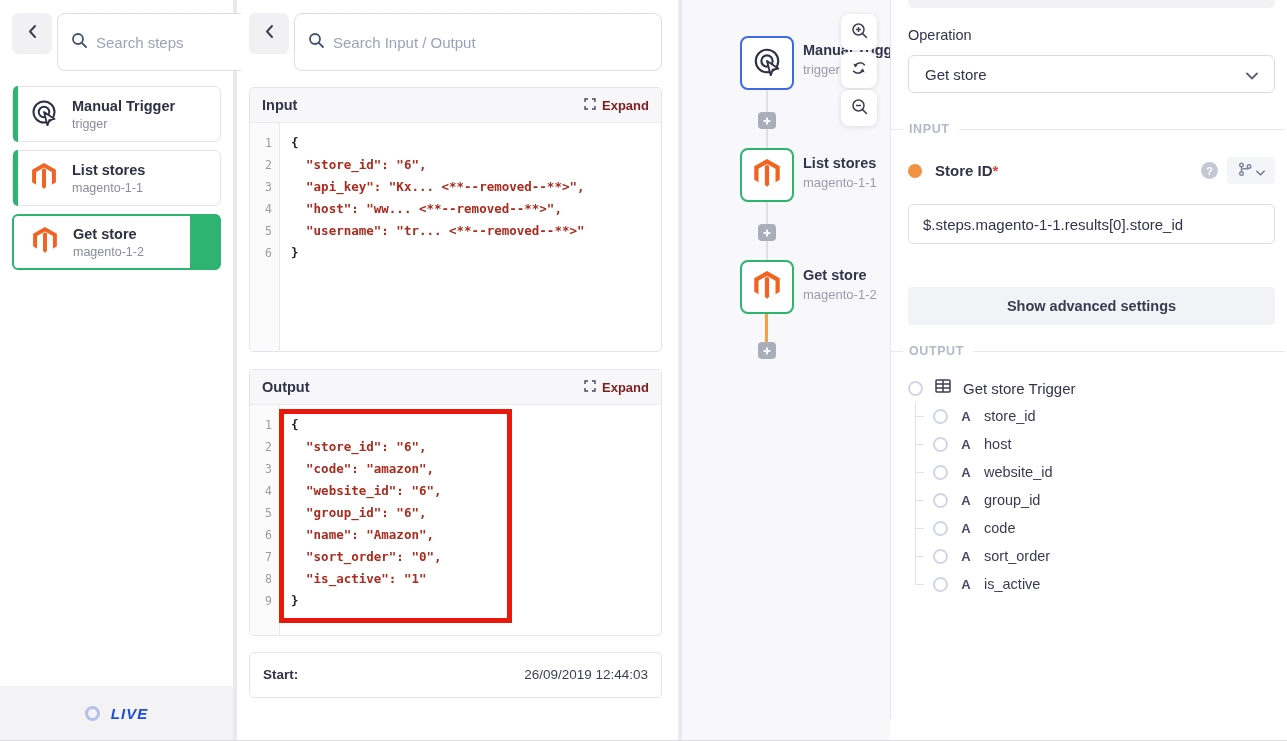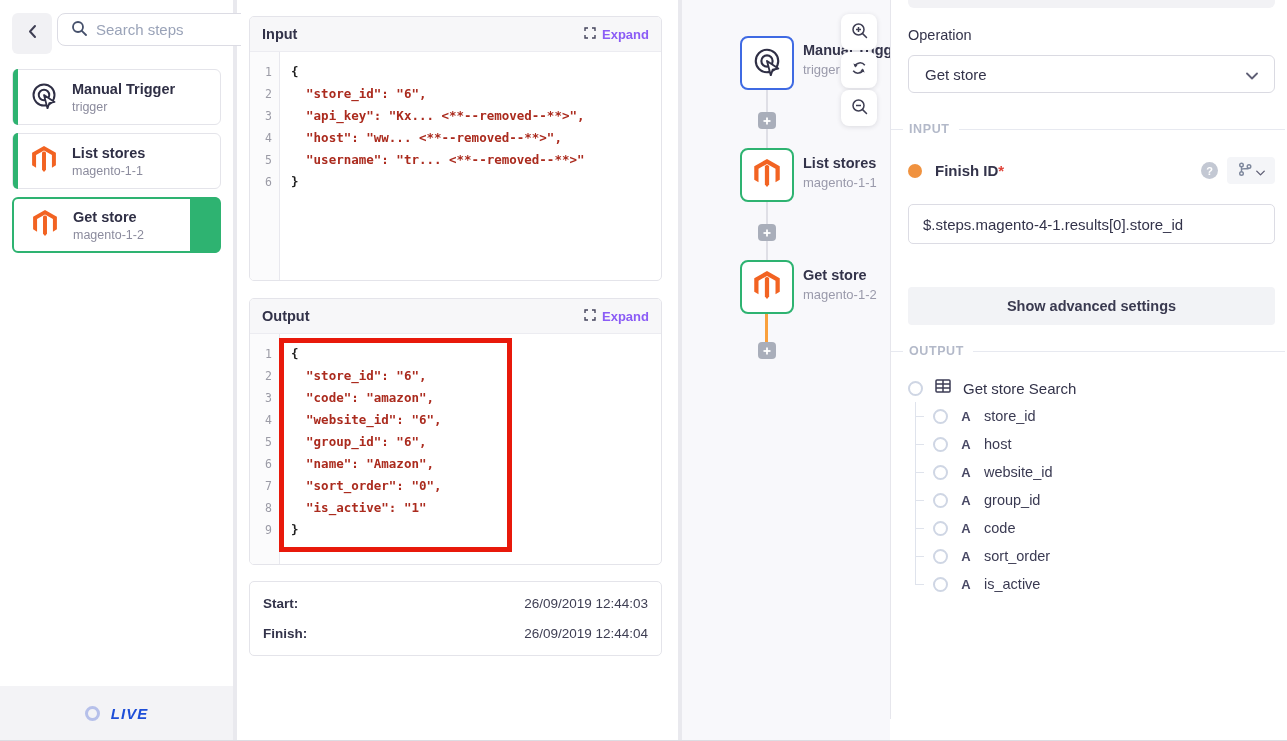--- a/index.html
+++ b/index.html
@@ -2,21 +2,21 @@
 <html><head>
 <meta charset="utf-8">
 <style>
   * { margin:0; padding:0; box-sizing:border-box; }
   html,body { background:#fff; }
   body { font-family:"Liberation Sans", sans-serif; color:#33334a; }
   .app { position:relative; width:1287px; height:741px; overflow:hidden; background:#fff; }
 
   
   .back-btn { width:40px; height:41px; background:#f1f1f4; border-radius:6px; display:flex; align-items:center; justify-content:center; cursor:pointer; flex:0 0 auto; }
-  .search-box { height:33px; border:1px solid #dcdce4; border-radius:8px; background:#fff; display:flex; align-items:center; padding:0 13px; gap:9px; flex:1; }
+  .search-box { height:58px; border:1px solid #dcdce4; border-radius:8px; background:#fff; display:flex; align-items:center; padding:0 13px; gap:9px; flex:1; }
   .search-box input { border:none; outline:none; flex:1; font-family:"Liberation Sans",sans-serif; font-size:15px; color:#3e3e53; background:transparent; }
   .search-box input::placeholder { color:#9aa3b8; }
   .select { height:38px; border:1px solid #dadae2; border-radius:6px; background:#fff; display:flex; align-items:center; padding:0 16px; font-size:15px; color:#33334a; cursor:pointer; }
   .select .grow { flex:1; }
   .sec-head { display:flex; align-items:center; margin-left:-17px; margin-right:-10px; }
   .sec-head .dash { width:12px; height:1px; background:#e7e9f0; margin-right:6px; }
   .sec-head .txt { font-size:12.5px; font-weight:bold; letter-spacing:.6px; color:#b3b9c9; margin-right:9px; }
   .sec-head .line { flex:1; height:1px; background:#e7e9f0; }
 
   
@@ -33,21 +33,21 @@
   .live-ring { width:15px; height:15px; border:3px solid #b6c0ea; border-radius:50%; }
   .live-txt { font-size:15px; font-weight:bold; letter-spacing:1px; color:#1d4ed8;font-style:italic; }
 
   
   .io-panel { position:absolute; left:241px; top:0; width:441px; height:741px; background:#fff; border-right:4px solid #e9e9ee; }
   .io-panel .toprow { display:flex; gap:5px; margin:13px 16px 0 8px; }
   .io-box { margin:16px 16px 0 8px; border:1px solid #e4e4ea; border-radius:5px; overflow:hidden; background:#fff; }
   .io-box + .io-box { margin-top:17px; }
   .io-head { height:35px; background:#f7f7f9; border-bottom:1px solid #ececf1; display:flex; align-items:center; padding:0 12px; }
   .io-head .title { font-size:14.5px; font-weight:bold; color:#33334a; }
-  .io-head .expand { margin-left:auto; display:flex; gap:6px; font-size:13px; font-weight:bold; color:#8b5cf6; cursor:pointer; }
+  .io-head .expand { margin-left:auto; display:flex; gap:6px; font-size:13px; font-weight:bold; color:#7f1d1d; cursor:pointer; }
   .io-body { position:relative; padding-top:9px; }
   .io-body.input-h { height:228px; }
   .io-body.output-h { height:230px; }
   .code-line { display:flex; height:22px; line-height:22px; }
   .code-line .ln { width:30px; flex:0 0 30px; text-align:right; padding-right:7px; background:#fbfbfc; border-right:1px solid #e8e8ee; font-family:"DejaVu Sans Mono",monospace; font-size:11.5px; color:#9b9ba6; }
   .code-line .ct { padding-left:11px; font-family:"DejaVu Sans Mono",monospace; font-size:12.5px; font-weight:bold; color:#ab2b1e; white-space:pre; }
   .code-line .ct.brace { color:#1f1f1f; }
   .gut-fill { position:absolute; left:0; top:0; bottom:0; width:30px; background:#fbfbfc; border-right:1px solid #e8e8ee; z-index:0; }
   .code-line { position:relative; z-index:1; }
   .hl-rect { position:absolute; left:29px; top:4px; width:233px; height:214px; border:5px solid #e8190b; z-index:3; pointer-events:none; }
@@ -209,20 +209,33 @@
         <span class="rbar"></span>
       </div>
     </div>
     <div class="side-foot">
       <span class="live-ring"></span>
       <span class="live-txt">LIVE</span>
     </div>
   </div>
 
   <div class="io-panel">
+    <div class="toprow">
+      <div class="back-btn">
+        <span><svg width="11" height="15">
+              <use href="#ic-back"></use>
+            </svg></span>
+      </div>
+      <div class="search-box">
+        <span><svg width="16" height="16">
+              <use href="#ic-search"></use>
+            </svg></span>
+        <input type="text" placeholder="Search Input / Output" style="">
+      </div>
+    </div>
 
     <div class="io-box">
       <div class="io-head">
         <span class="title">Input</span>
         <span class="expand">
           <span><svg width="12" height="12">
                 <use href="#ic-expand"></use>
               </svg></span>
           <span>Expand</span>
         </span>
@@ -306,24 +319,20 @@
           </div>
         <div class="hl-rect"></div>
       </div>
     </div>
 
     <div class="timing">
       <div class="row">
         <span class="lab">Start:</span>
         <span class="val">26/09/2019 12:44:03</span>
       </div>
-      <div class="row">
-        <span class="lab">Finish:</span>
-        <span class="val">26/09/2019 12:44:04</span>
-      </div>
     </div>
   </div>
 
   <div class="canvas">
     <div class="conn" style="top:90px; height:58px;"></div>
     <div class="conn" style="top:202px; height:58px;"></div>
     <div class="conn orange" style="top:314px; height:28px;"></div>
 
     <div class="node trigger" style="top:36px;">
       <span><svg width="30" height="30" viewBox="0 0 24 24">
@@ -402,52 +411,52 @@
     </div>
 
     <div class="sec-head sec-input">
       <span class="dash"></span>
         <span class="txt">INPUT</span>
         <span class="line"></span>
     </div>
 
     <div class="field-row">
       <span class="dot"></span>
-      <span class="fname"><span>Finish ID</span><span class="req">*</span></span>
+      <span class="fname"><span>Store ID</span><span class="req">*</span></span>
       <span class="controls">
         <span class="help-circ">?</span>
         <span class="map-btn">
           <span><svg width="14" height="14">
                 <use href="#ic-branch"></use>
               </svg></span>
           <span><svg width="9" height="6" viewBox="0 0 12 8">
                 <use href="#ic-chevron"></use>
               </svg></span>
         </span>
       </span>
     </div>
 
     <div class="value-field">
-      <span>$.steps.magento-4-1.results[0].store_id</span>
+      <span>$.steps.magento-1-1.results[0].store_id</span>
     </div>
 
     <div class="adv-btn">Show advanced settings</div>
 
     <div class="sec-head sec-output">
       <span class="dash"></span>
         <span class="txt">OUTPUT</span>
         <span class="line"></span>
     </div>
 
     <div class="tree-root">
       <span class="radio"></span>
       <span><svg width="16" height="16">
             <use href="#ic-table"></use>
           </svg></span>
-      <span class="rlab">Get store Search</span>
+      <span class="rlab">Get store Trigger</span>
     </div>
     <div class="tree-kids">
       <span class="vline"></span>
       <div class="tree-item">
         <span class="tick"></span>
           <span class="radio"></span>
           <span class="atype">A</span>
           <span class="ilab">store_id</span>
       </div>
       <div class="tree-item">

